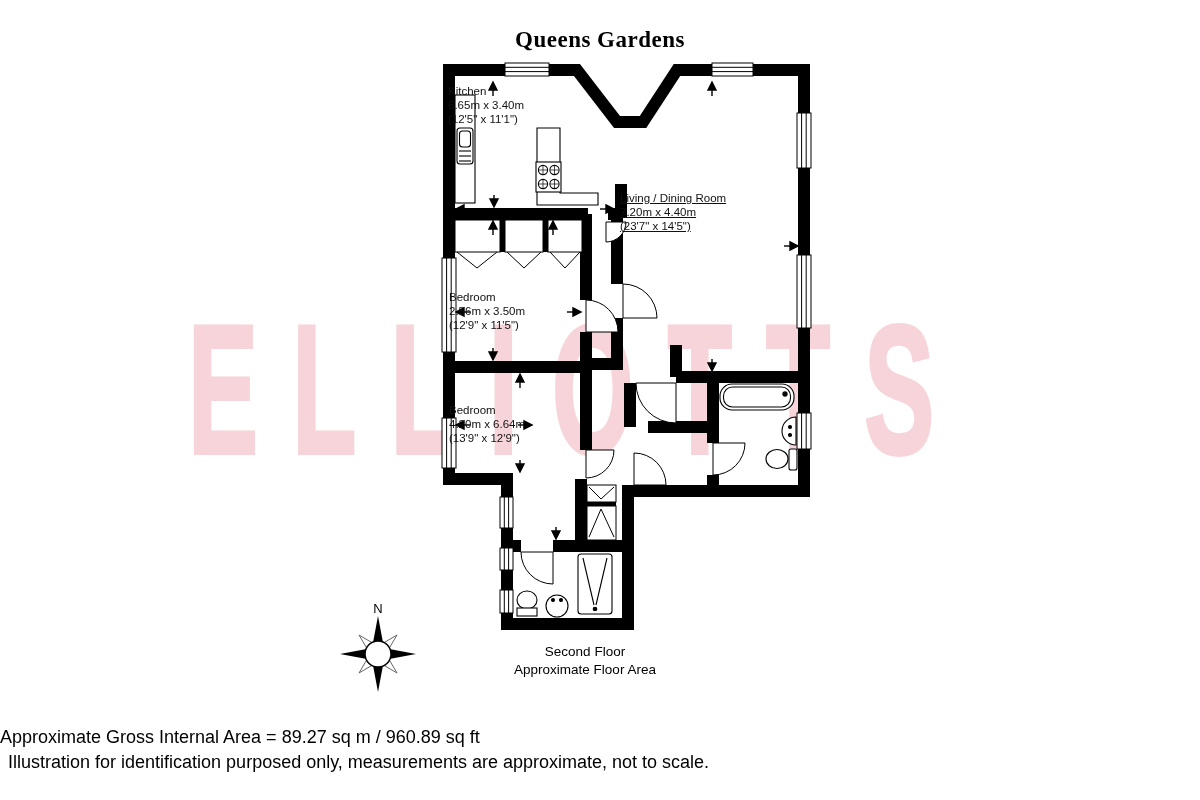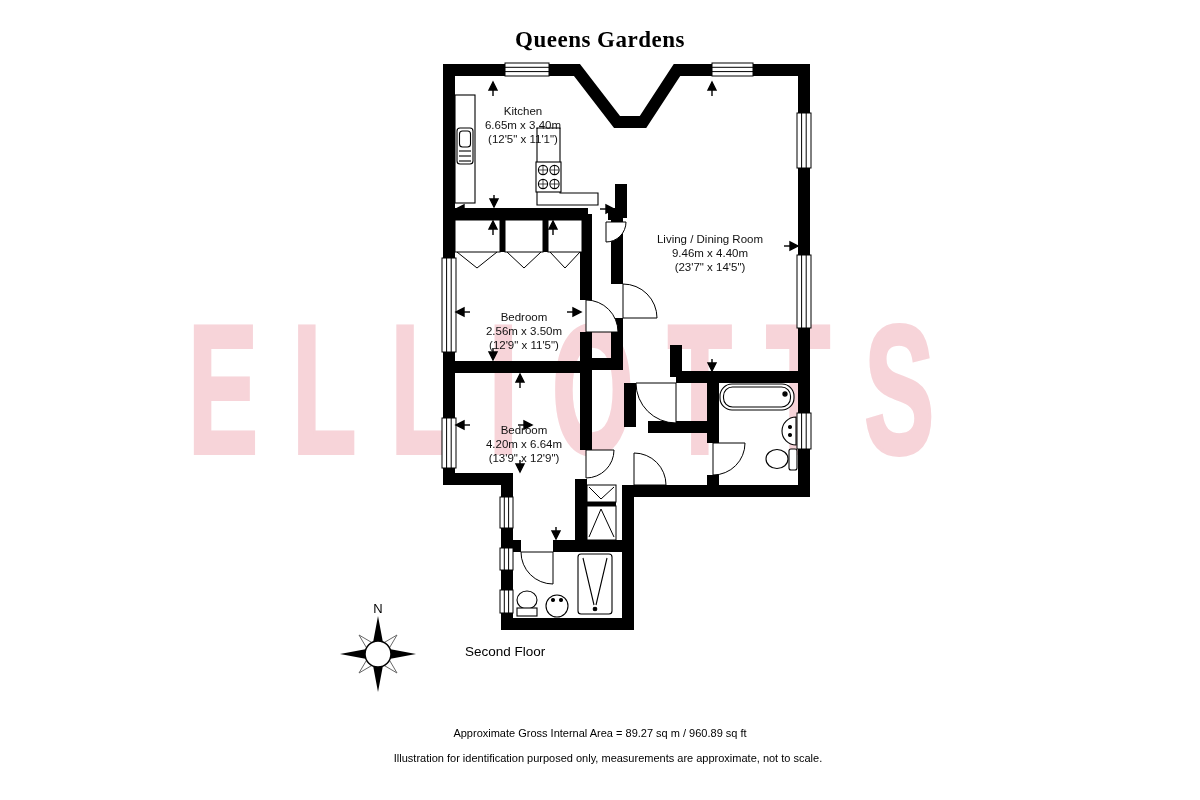--- a/index.html
+++ b/index.html
@@ -8,26 +8,26 @@
     font-family:"Liberation Sans", sans-serif;color:#000;
   }
   #watermark{
     position:absolute;left:188px;top:297px;
     font-size:184px;font-weight:bold;line-height:1;letter-spacing:60px;
     color:#f7d4d9;-webkit-text-stroke:4px #f7d4d9;
     transform:scaleX(0.57);transform-origin:left top;white-space:nowrap;
     user-select:none;
   }
   #plan-svg{position:absolute;left:0;top:0;}
-  .room-label{position:absolute;text-align:center;font-size:11.5px;line-height:14px;color:#111;margin-top:20px;}
+  .room-label{position:absolute;text-align:left;font-size:11.5px;line-height:14px;color:#111;}
   #title{position:absolute;left:0;top:27px;width:1200px;text-align:center;
          font-size:23px;font-weight:bold;letter-spacing:0.5px;font-family:Liberation Serif, serif;}
-  #floor-summary{position:absolute;left:465px;top:643px;width:240px;text-align:left;
+  #floor-summary{position:absolute;left:465px;top:643px;width:240px;text-align:center;
          font-size:13.5px;line-height:17.5px;}
-  .footer-line{position:absolute;left:0;width:1200px;text-align:center;font-size:11px;color:#000;}
+  .footer-line{position:absolute;left:0;width:1200px;font-size:18px;color:#000;}
   #footer-line1{top:727px;}
   #footer-line2{top:752px;margin-left:8px;}
   #compass-n{position:absolute;left:362px;top:601px;width:32px;text-align:center;font-size:13px;}
 </style>
 </head>
 <body>
 
 <div id="stage">
 
   <div id="watermark">ELLIOTTS</div>
@@ -278,40 +278,41 @@
   </svg>
 
   <div id="title">Queens Gardens</div>
 
   <div class="room-label" style="left:448px;top:84px;width:150px;">
     <div>Kitchen</div>
     <div>6.65m x 3.40m</div>
     <div>(12'5" x 11'1")</div>
   </div>
 
-  <div class="room-label" style="left:620px;top:212px;width:180px;">
+  <div class="room-label" style="left:620px;top:191px;width:180px;text-decoration:underline;">
     <div>Living / Dining Room</div>
-    <div>9.46m x 4.40m</div>
+    <div>7.20m x 4.40m</div>
     <div>(23'7" x 14'5")</div>
   </div>
 
   <div class="room-label" style="left:449px;top:290px;width:150px;">
     <div>Bedroom</div>
     <div>2.56m x 3.50m</div>
     <div>(12'9" x 11'5")</div>
   </div>
 
   <div class="room-label" style="left:449px;top:403px;width:150px;">
     <div>Bedroom</div>
     <div>4.20m x 6.64m</div>
     <div>(13'9" x 12'9")</div>
   </div>
 
   <div id="compass-n">N</div>
 
   <div id="floor-summary">
     <div>Second Floor</div>
+    <div>Approximate Floor Area</div>
   </div>
 
   <div id="footer-line1" class="footer-line">Approximate Gross Internal Area = 89.27 sq m / 960.89 sq ft</div>
   <div id="footer-line2" class="footer-line">Illustration for identification purposed only, measurements are approximate, not to scale.</div>
 
 </div>
 
 </body></html>

